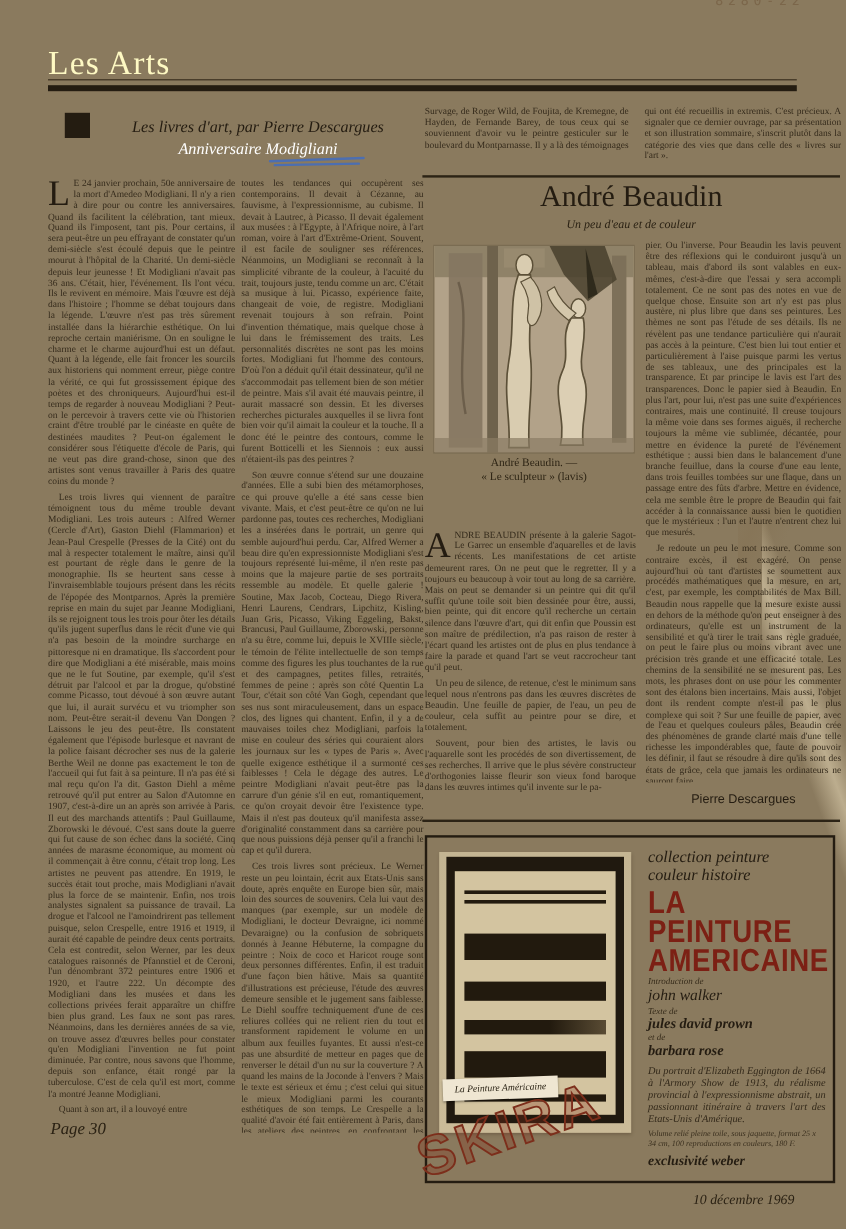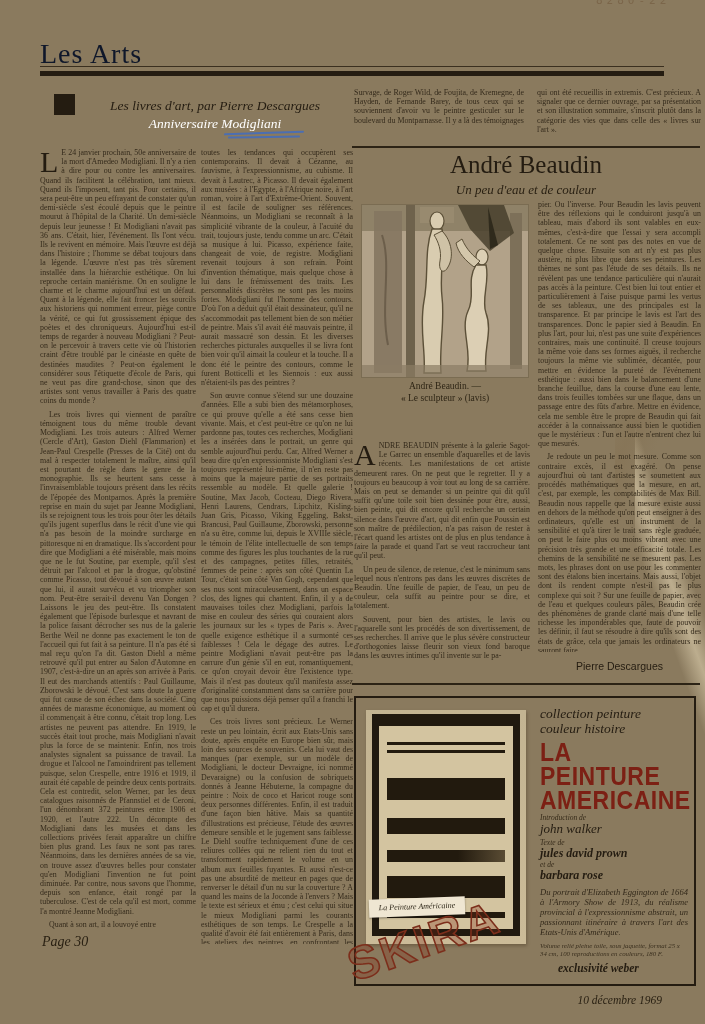--- a/index.html
+++ b/index.html
@@ -13,21 +13,21 @@
       #d6c39c;
     font-family:"Liberation Serif", serif;color:#32291b;
   }
   .crease{position:absolute;pointer-events:none;}
   .c1{right:0;top:120px;width:90px;height:500px;
       background:linear-gradient(115deg, rgba(0,0,0,0) 40%, rgba(120,95,60,.18) 50%, rgba(0,0,0,0) 60%);}
   .c2{right:0;top:300px;width:70px;height:560px;
       background:linear-gradient(70deg, rgba(0,0,0,0) 42%, rgba(238,224,190,.5) 50%, rgba(0,0,0,0) 58%);}
   .stamp{position:absolute;top:-6px;left:596px;font-family:"DejaVu Sans Mono",monospace;
          font-size:11px;letter-spacing:4px;color:rgba(112,86,58,.55);}
-  .masthead{position:absolute;left:40px;top:38px;font-size:28px;letter-spacing:1px;color:#0f172a;}
+  .masthead{position:absolute;left:40px;top:38px;font-size:28px;letter-spacing:1px;color:#fef9c3;}
   .rule-thin{position:absolute;left:40px;top:66px;width:624px;height:1px;background:#3a2f1f;}
   .rule-thick{position:absolute;left:40px;top:71px;width:624px;height:5px;background:#241c11;}
   .sq{position:absolute;left:54px;top:94px;width:21px;height:21px;background:#241c11;}
   .kicker{position:absolute;left:70px;top:98px;width:290px;text-align:center;
           font-style:italic;font-size:13.5px;color:#241c11;}
   .kicker2{position:absolute;left:70px;top:116px;width:290px;text-align:center;
            font-style:italic;font-size:13.5px;color:#ffffff;}
   .pen{position:absolute;height:2.4px;background:#416cc0;opacity:.85;border-radius:2px;}
   .pen.a{left:224px;top:132px;width:80px;transform:rotate(-2deg);}
   .pen.b{left:228px;top:136px;width:72px;transform:rotate(-1deg);}
@@ -37,21 +37,21 @@
   .bodycol p.first{text-indent:0;}
   .dropcap{float:left;font-size:30px;line-height:25px;padding:1px 3px 0 0;color:#241c11;}
   .col1{left:40px;top:148px;width:156px;height:800px;}
   .col2{left:201px;top:148px;width:152px;height:796px;}
   .contA{left:354px;top:88px;width:170px;height:60px;}
   .contB{left:537px;top:88px;width:164px;height:60px;}
   .rule-r1{position:absolute;left:352px;top:146px;width:348px;height:1.5px;background:#2c2315;}
   .b-title{position:absolute;left:352px;top:151px;width:348px;text-align:center;
            font-size:25px;color:#241c11;}
   .b-sub{position:absolute;left:352px;top:182px;width:348px;text-align:center;
-         font-style:italic;font-size:13px;color:#2a2113;}
+         font-style:italic;font-size:10px;color:#2a2113;}
   .art{position:absolute;left:362px;top:205px;width:166px;height:172px;
        box-shadow:0 0 0 1px #7a6c52;}
   .cap{position:absolute;left:352px;width:186px;text-align:center;font-size:9.5px;color:#2e2515;}
   .cap1{top:381px;} .cap2{top:393px;}
   .col3{left:354px;top:441px;width:176px;height:240px;}
   .col4{left:538px;top:200px;width:163px;height:452px;}
   .byline{position:absolute;left:538px;top:660px;width:163px;text-align:center;
           font-family:"Liberation Sans",sans-serif;font-weight:normal;font-size:10.5px;color:#241c11;}
   .rule-r2{position:absolute;left:352px;top:683px;width:348px;height:1.5px;background:#2c2315;}
   .adbox{position:absolute;left:354px;top:696px;width:342px;height:290px;
@@ -73,21 +73,21 @@
          color:rgba(128,48,28,.30);-webkit-text-stroke:1.6px #7c2e1b;}
   .adcol{position:absolute;left:184px;top:8px;width:148px;}
   .adcollection{font-style:italic;font-size:13.5px;line-height:15px;color:#241c11;}
   .adtitle{font-family:"Liberation Sans",sans-serif;font-weight:bold;font-size:23px;line-height:21px;
            letter-spacing:.5px;color:#7c2014;margin-top:4px;transform:scaleY(1.15);transform-origin:top left;}
   .adsmall{font-style:italic;font-size:7.5px;color:#362b1a;margin-top:3px;}
   .adname{font-style:italic;font-size:13px;color:#241c11;line-height:13px;}
   .adname2{font-style:italic;font-weight:bold;font-size:12px;color:#241c11;line-height:12px;}
   .adblurb{font-style:italic;font-size:8.6px;line-height:10px;text-align:justify;color:#33291a;margin-top:6px;}
   .addetails{font-style:italic;font-size:6.8px;line-height:8px;color:#3a2f1e;margin-top:5px;}
-  .adweber{font-style:italic;font-weight:bold;font-size:11.5px;color:#241c11;margin-top:4px;margin-left:18px;}
+  .adweber{font-style:italic;font-weight:bold;font-size:11.5px;color:#241c11;margin-top:4px;}
   .pageno{position:absolute;left:42px;top:934px;font-style:italic;font-size:14px;color:#2a2113;}
   .dateline{position:absolute;left:480px;top:994px;width:182px;text-align:right;
             font-style:italic;font-size:11.5px;color:#2a2113;}
 </style>
 </head>
 <body>
 
 <div class="page">
   <div class="crease c1"></div>
   <div class="crease c2"></div>

